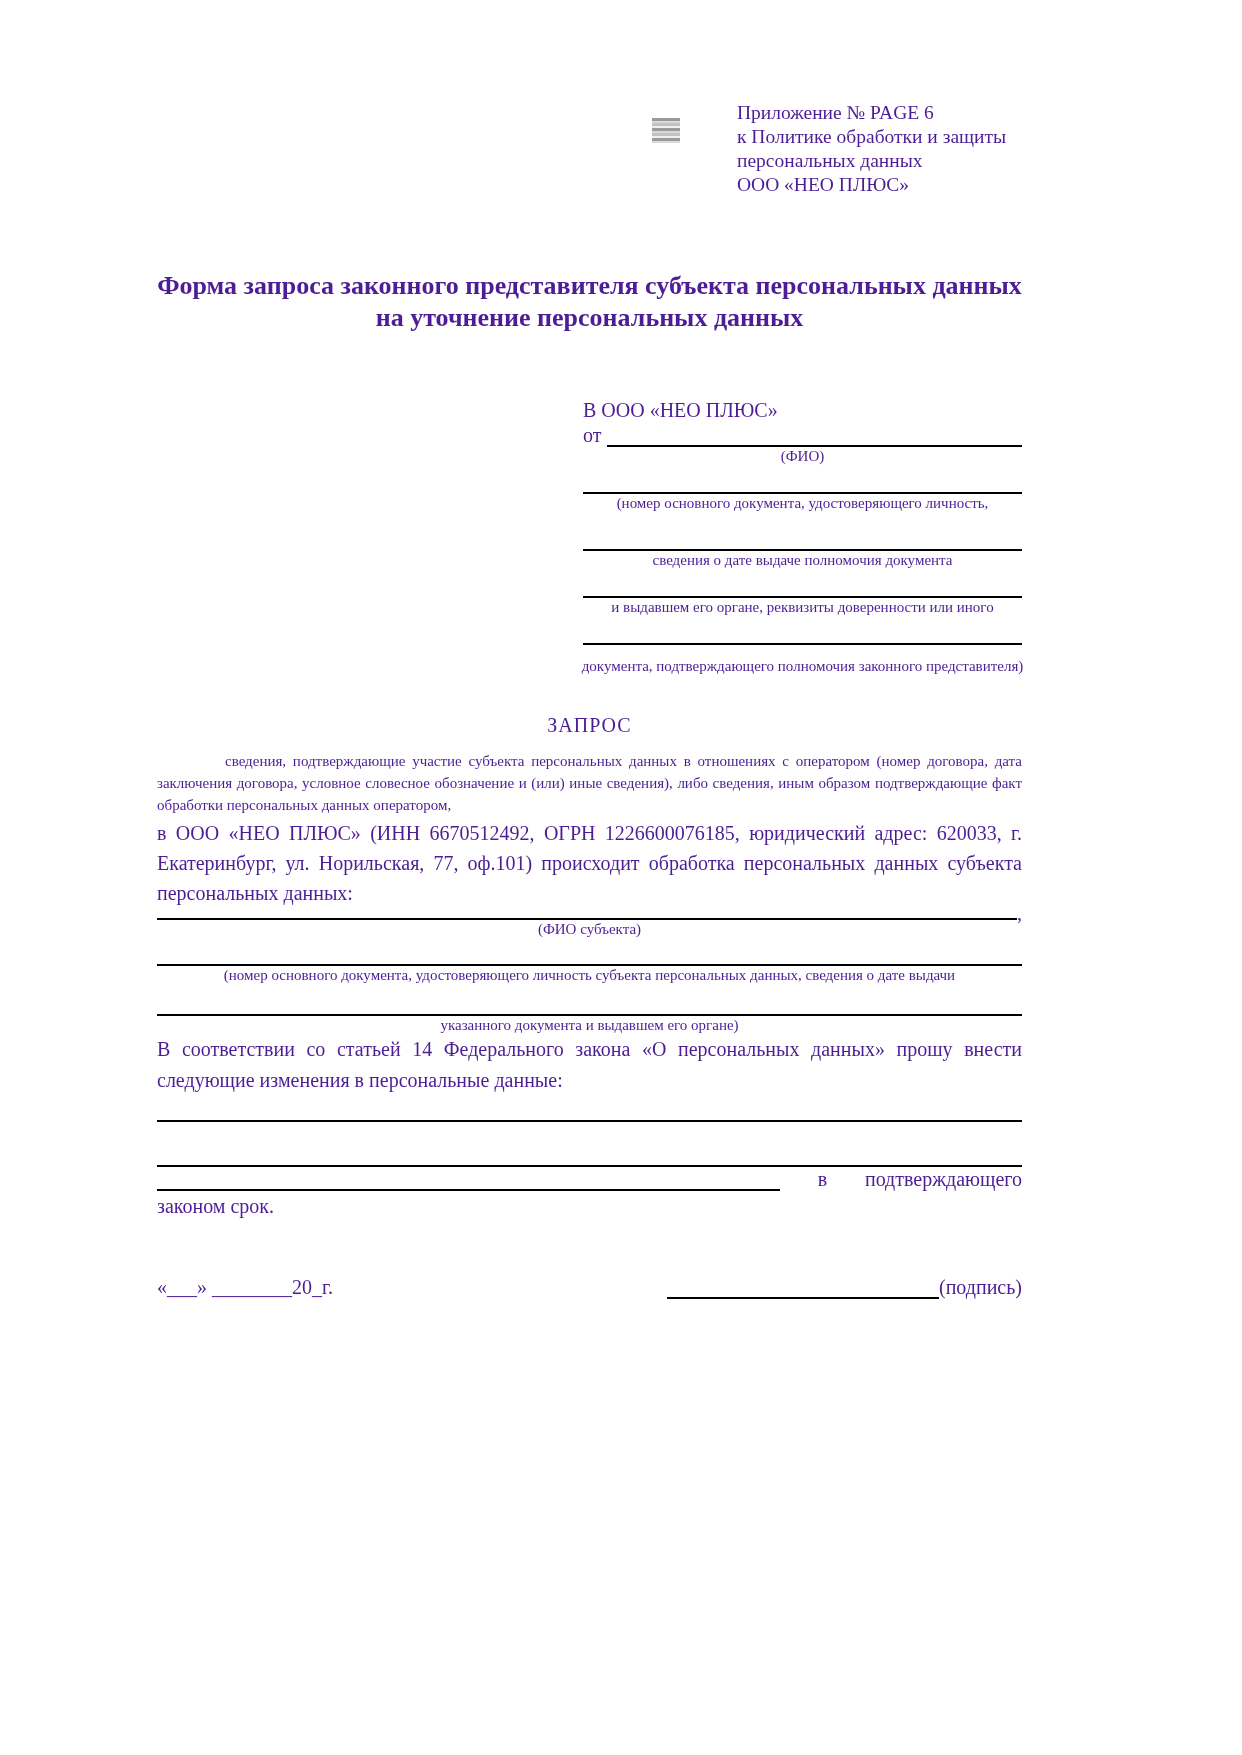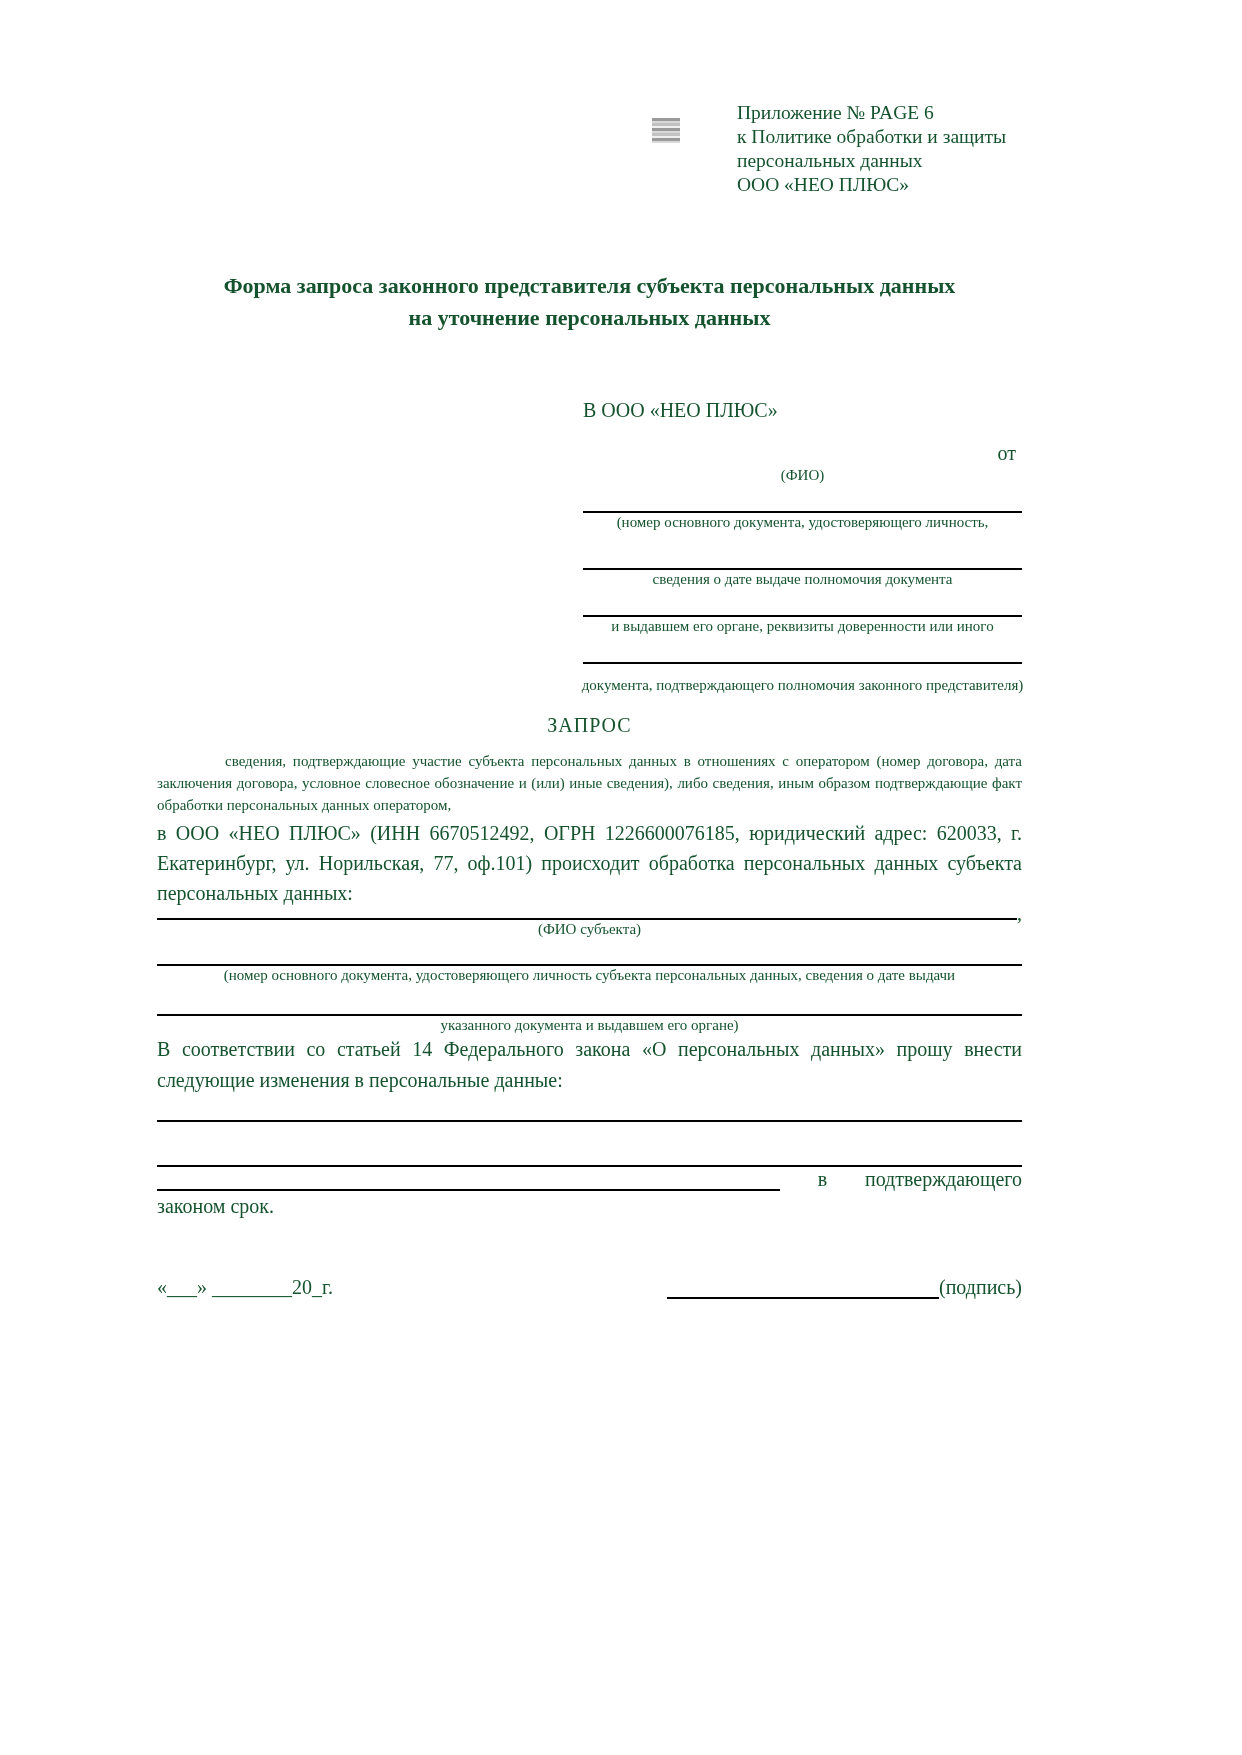--- a/index.html
+++ b/index.html
@@ -2,47 +2,47 @@
 <html><head>
 <meta charset="utf-8">
 <style>
   html,body { margin:0; padding:0; background:#888; }
   .page {
     position: relative;
     width: 1242px; height: 1755px;
     margin: 0 auto;
     background: #ffffff;
     font-family: "Liberation Serif", serif;
-    color: #14532d;
+    color: #4c1d95;
     overflow: hidden;
   }
   .abs { position: absolute; }
   .uline { border-bottom: 2px solid #000; }
   .blank { border-bottom: 2px solid #000; height: 0; }
   .row { display: flex; align-items: flex-end; }
   .cap { font-size: 15px; line-height: 18px; text-align: center; }
   .nowrap { white-space: nowrap; }
 
   .hdr { left: 737px; top: 101px; font-size: 19.5px; line-height: 24px; }
 
   .artifact {
     left: 652px; top: 118px; width: 28px; height: 25px;
     background: repeating-linear-gradient(to bottom,
       #9a9a9a 0 3px, #d9d9d9 3px 5px, #c2c2c2 5px 8px, #f0f0f0 8px 10px);
   }
 
   .title {
     left: 157px; top: 270px; width: 865px;
     text-align: center; font-weight: bold;
-    font-size: 22px; line-height: 32px;
+    font-size: 26px; line-height: 32px;
   }
 
   .addr { left: 583px; top: 398px; width: 439px; font-size: 20px; }
   .addr .company { line-height: 24px; }
-  .addr .from-row { margin-top: 20px; height: 24px; flex-direction: column; }
+  .addr .from-row { margin-top: 1px; height: 24px; }
   .addr .from-row .lbl { margin-right: 6px; }
   .addr .from-row .uline { flex: 1; }
   .addr .cap { height: 18px; }
   .addr .l2 { margin-top: 27px; }
   .addr .l3 { margin-top: 37px; }
   .addr .l4 { margin-top: 27px; }
   .addr .l5 { margin-top: 27px; }
   .addr .cap-wide { margin: 12px -30px; }
 
   .zapros {

